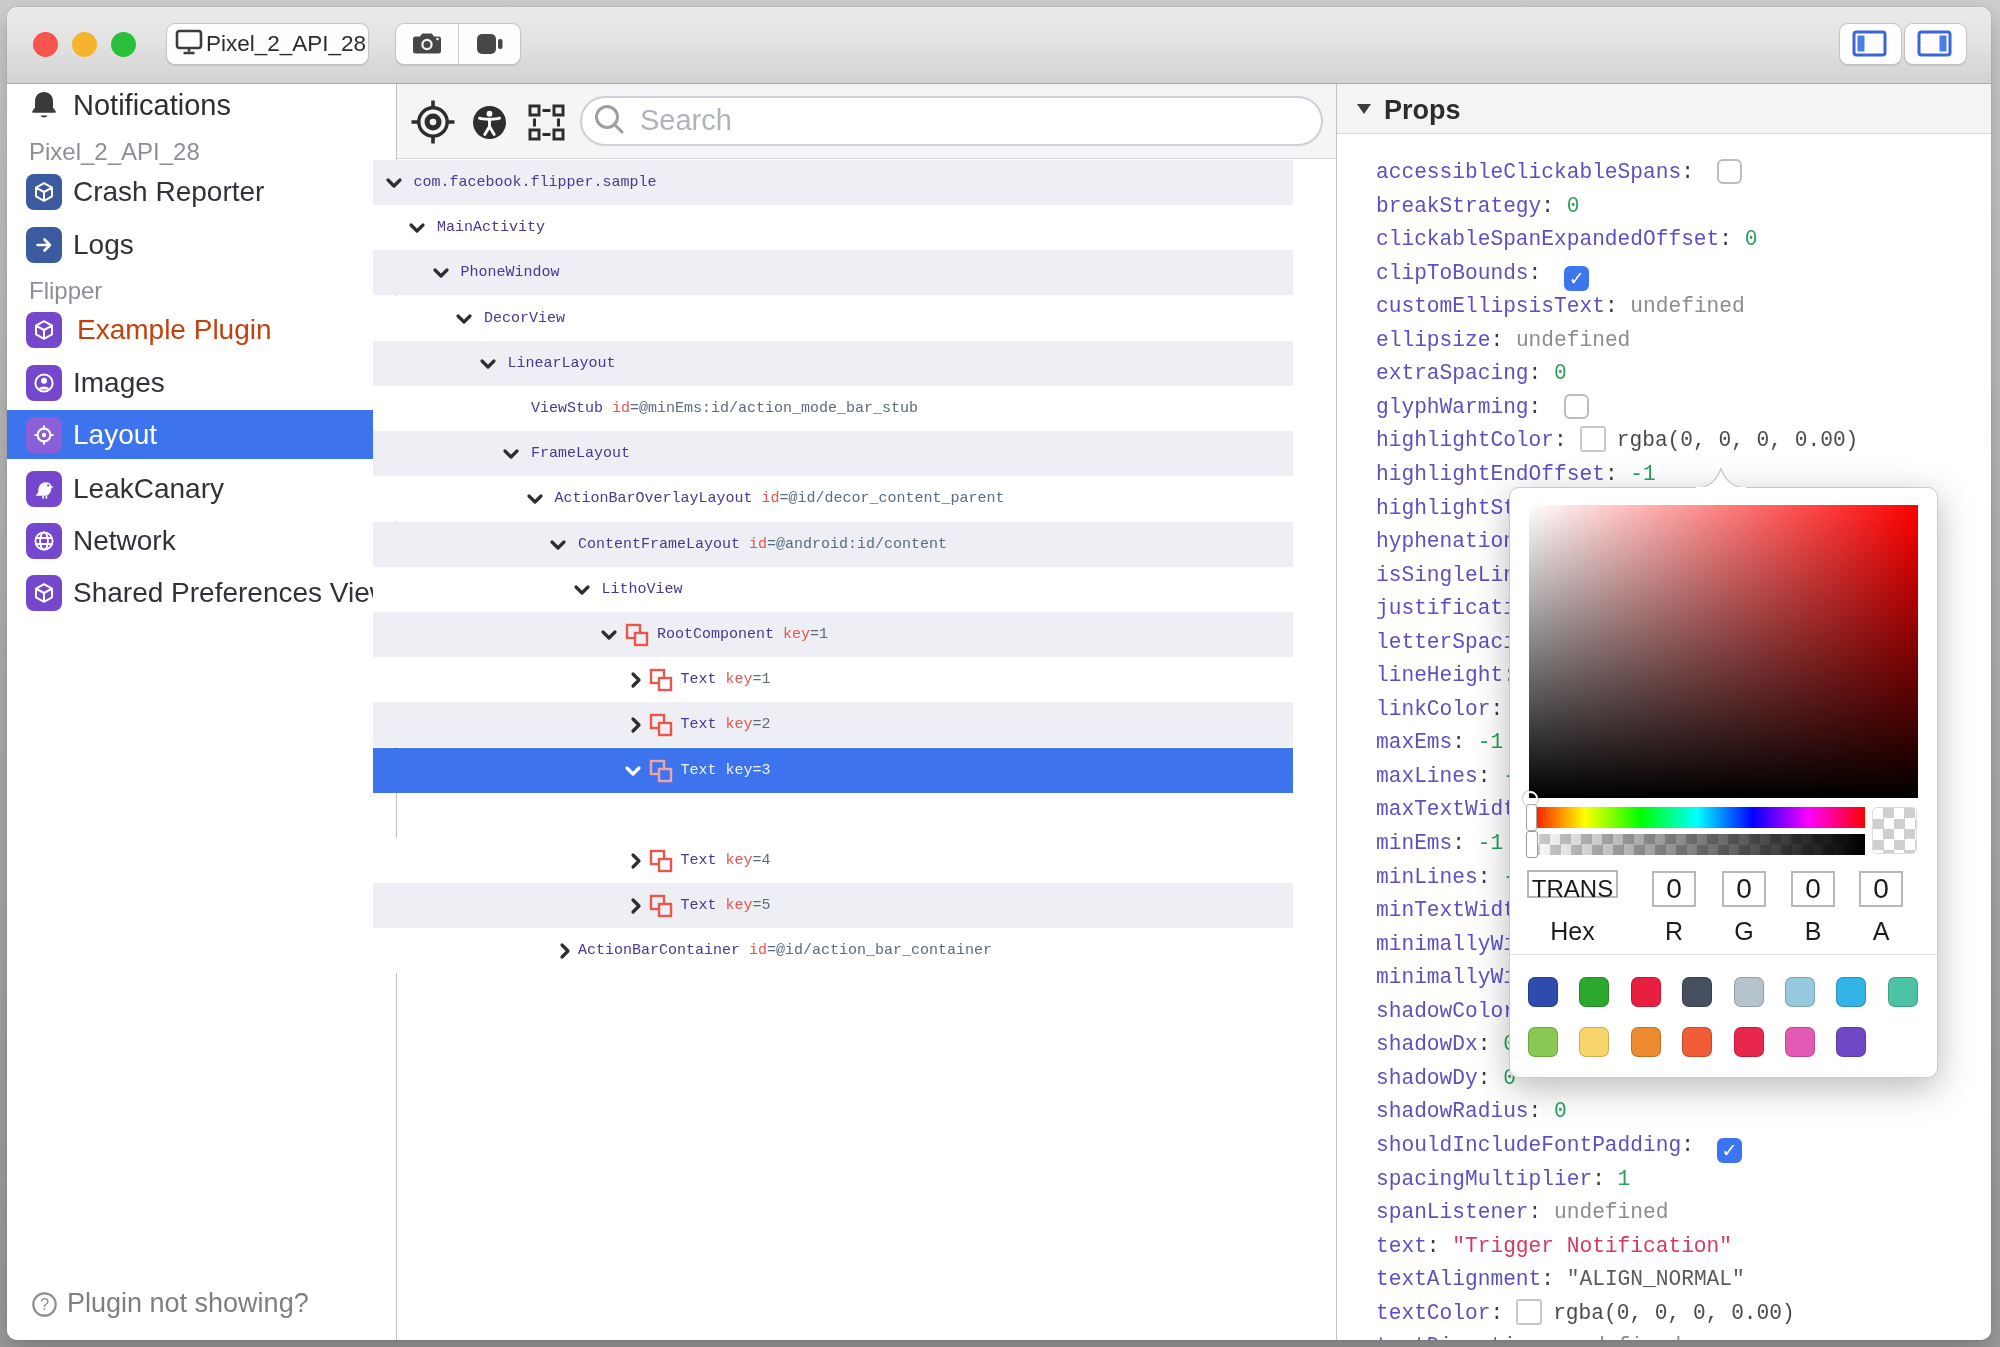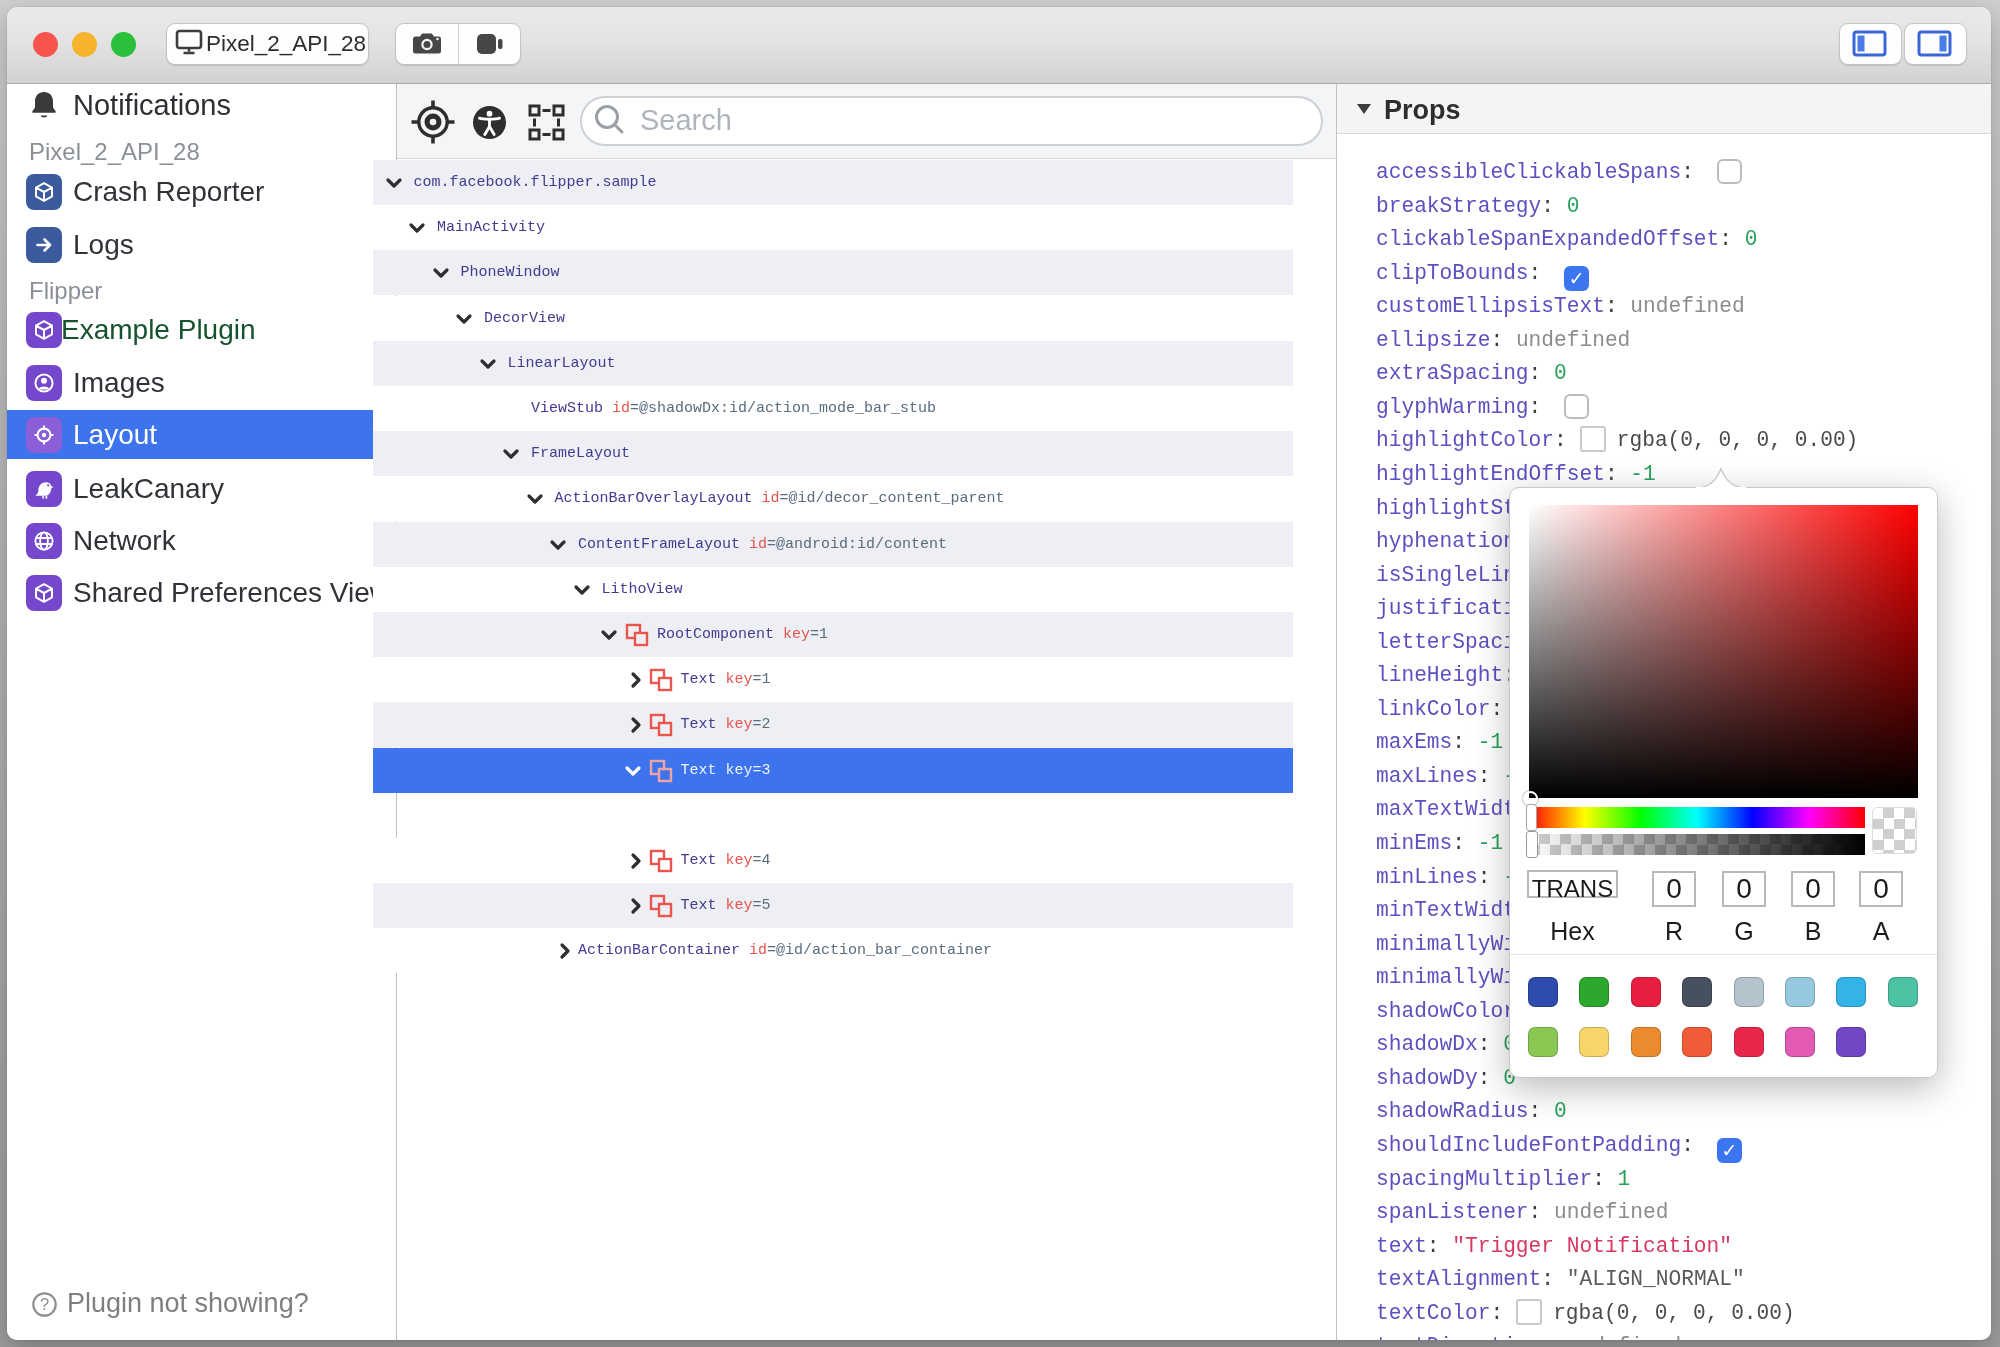--- a/index.html
+++ b/index.html
@@ -94,21 +94,21 @@
         <div class="sitem" style="left:73px;top:176.0px;width:323px;color:#2f3237">Crash Reporter</div>
         <div class="abs" style="left:26px;top:226.5px;width:36px;height:36px;border-radius:8px;background:#3b5b9e"></div>
         <svg class="abs" style="left:33px;top:233.5px" width="22" height="22" viewBox="0 0 22 22">
           <path d="M4.5 11 H17 M11.5 5.5 L17 11 L11.5 16.5" fill="none" stroke="#fff" stroke-width="2.6" stroke-linecap="round" stroke-linejoin="round"></path>
         </svg>
         <div class="sitem" style="left:73px;top:228.5px;width:323px;color:#2f3237">Logs</div>
         <div class="abs" style="left:26px;top:312.0px;width:36px;height:36px;border-radius:8px;background:#7547cd"></div>
         <svg class="abs" style="left:33px;top:319.0px" width="22" height="22" viewBox="0 0 22 22">
           <path d="M11 2.2 L19 6.7 V15.3 L11 19.8 L3 15.3 V6.7 Z M3 6.7 L11 11 L19 6.7 M11 11 V19.8" fill="none" stroke="#fff" stroke-width="2" stroke-linejoin="round"></path>
         </svg>
-        <div class="sitem" style="left:61px;top:314.0px;width:323px;color:#14532d">Example Plugin</div>
+        <div class="sitem" style="left:77px;top:314.0px;width:323px;color:#c2410c">Example Plugin</div>
         <div class="abs" style="left:26px;top:364.7px;width:36px;height:36px;border-radius:8px;background:#7547cd"></div>
         <svg class="abs" style="left:33px;top:371.7px" width="22" height="22" viewBox="0 0 22 22">
           <circle cx="11" cy="11" r="8.6" fill="none" stroke="#fff" stroke-width="2"></circle>
           <circle cx="11" cy="8.8" r="3" fill="#fff"></circle>
           <path d="M5.4 17.5 C6.2 13.6 15.8 13.6 16.6 17.5" fill="#fff"></path>
         </svg>
         <div class="sitem" style="left:73px;top:366.7px;width:323px;color:#2f3237">Images</div>
         <div class="abs" style="left:26px;top:417.0px;width:36px;height:36px;border-radius:8px;background:#8a5fd8"></div>
         <svg class="abs" style="left:33px;top:424.0px" width="22" height="22" viewBox="0 0 22 22">
           <circle cx="11" cy="11" r="6.4" fill="none" stroke="#fff" stroke-width="2.1"></circle>
@@ -192,21 +192,21 @@
           </svg>
           <div class="abs" style="left:111.0px;top:0"><span class="tn">DecorView</span></div>
         </div>
         <div class="trow " style="top:340.8px;background:#edeff4">
           <svg class="abs" style="left:105.5px;top:14px" width="18" height="18" viewBox="0 0 18 18">
             <path d="M3 6 l6 6 6-6" fill="none" stroke="#2e2e2e" stroke-width="3.2" stroke-linecap="round" stroke-linejoin="round"></path>
           </svg>
           <div class="abs" style="left:134.5px;top:0"><span class="tn">LinearLayout</span></div>
         </div>
         <div class="trow " style="top:386.0px;background:#ffffff">
-          <div class="abs" style="left:158.0px;top:0"><span class="tn">ViewStub</span> <span class="ta">id</span><span class="tv">=@shadowDx:id/action_mode_bar_stub</span></div>
+          <div class="abs" style="left:158.0px;top:0"><span class="tn">ViewStub</span> <span class="ta">id</span><span class="tv">=@minEms:id/action_mode_bar_stub</span></div>
         </div>
         <div class="trow " style="top:431.2px;background:#edeff4">
           <svg class="abs" style="left:129.0px;top:14px" width="18" height="18" viewBox="0 0 18 18">
             <path d="M3 6 l6 6 6-6" fill="none" stroke="#2e2e2e" stroke-width="3.2" stroke-linecap="round" stroke-linejoin="round"></path>
           </svg>
           <div class="abs" style="left:158.0px;top:0"><span class="tn">FrameLayout</span></div>
         </div>
         <div class="trow " style="top:476.4px;background:#ffffff">
           <svg class="abs" style="left:152.5px;top:14px" width="18" height="18" viewBox="0 0 18 18">
             <path d="M3 6 l6 6 6-6" fill="none" stroke="#2e2e2e" stroke-width="3.2" stroke-linecap="round" stroke-linejoin="round"></path>

